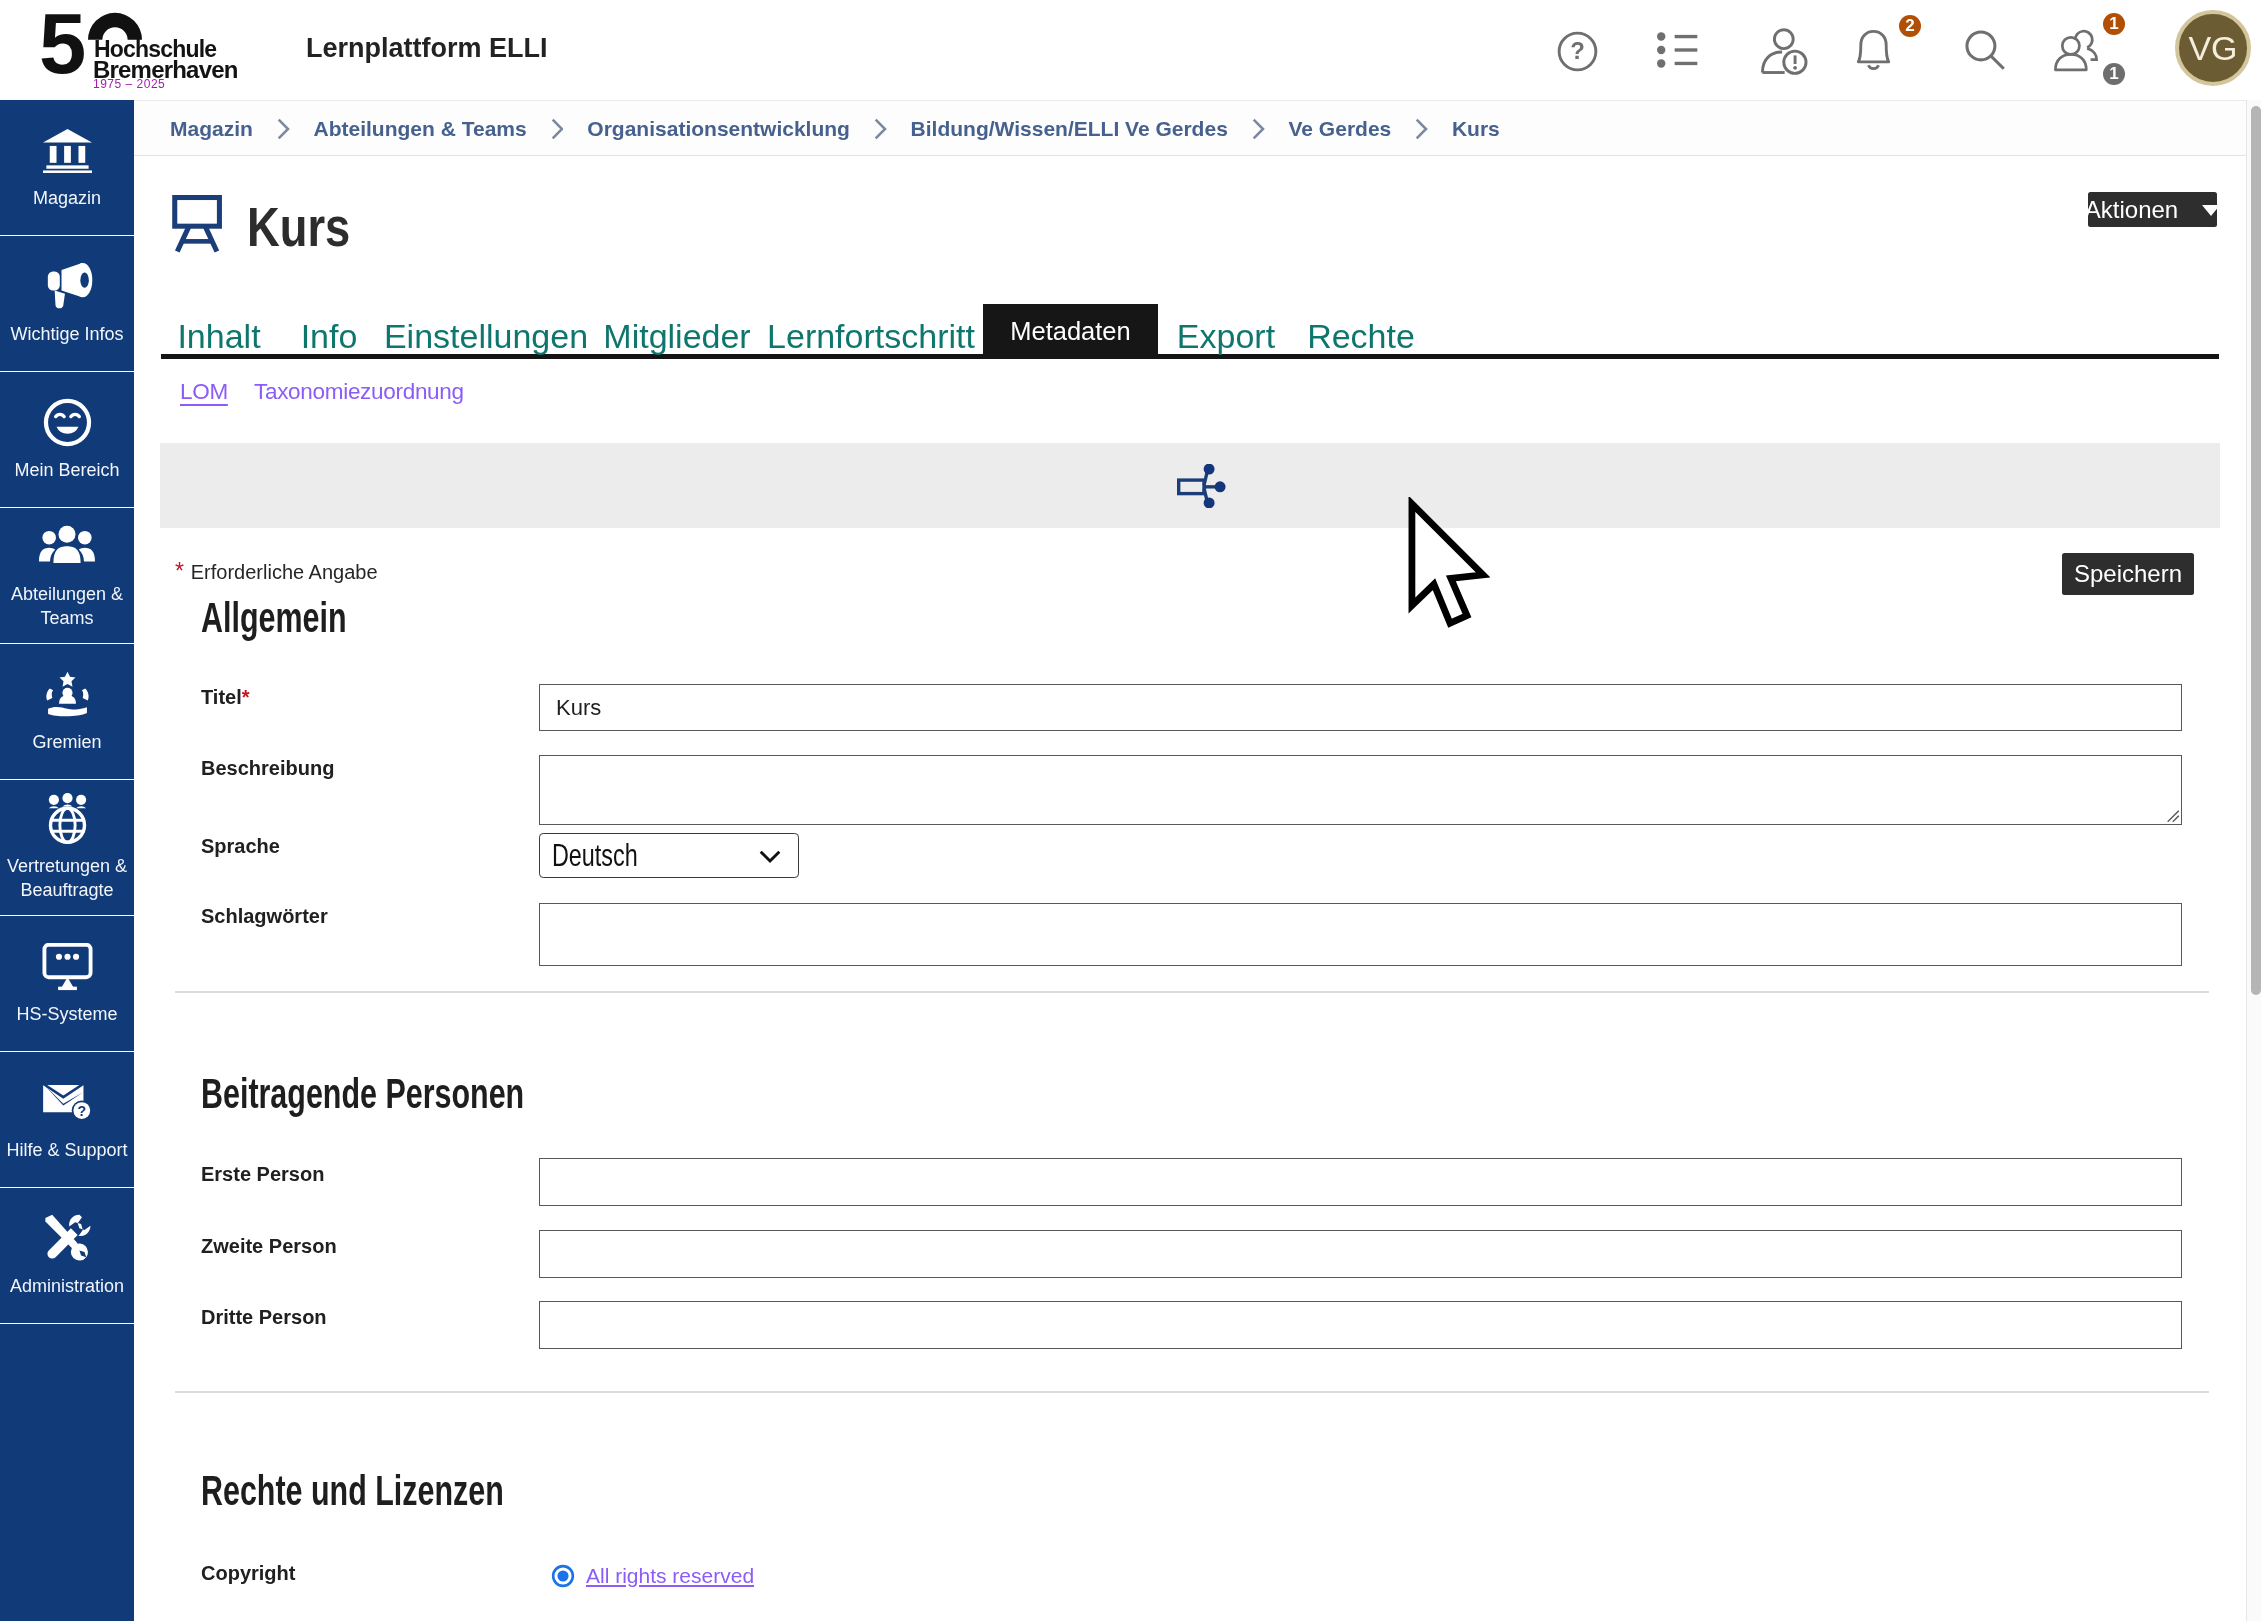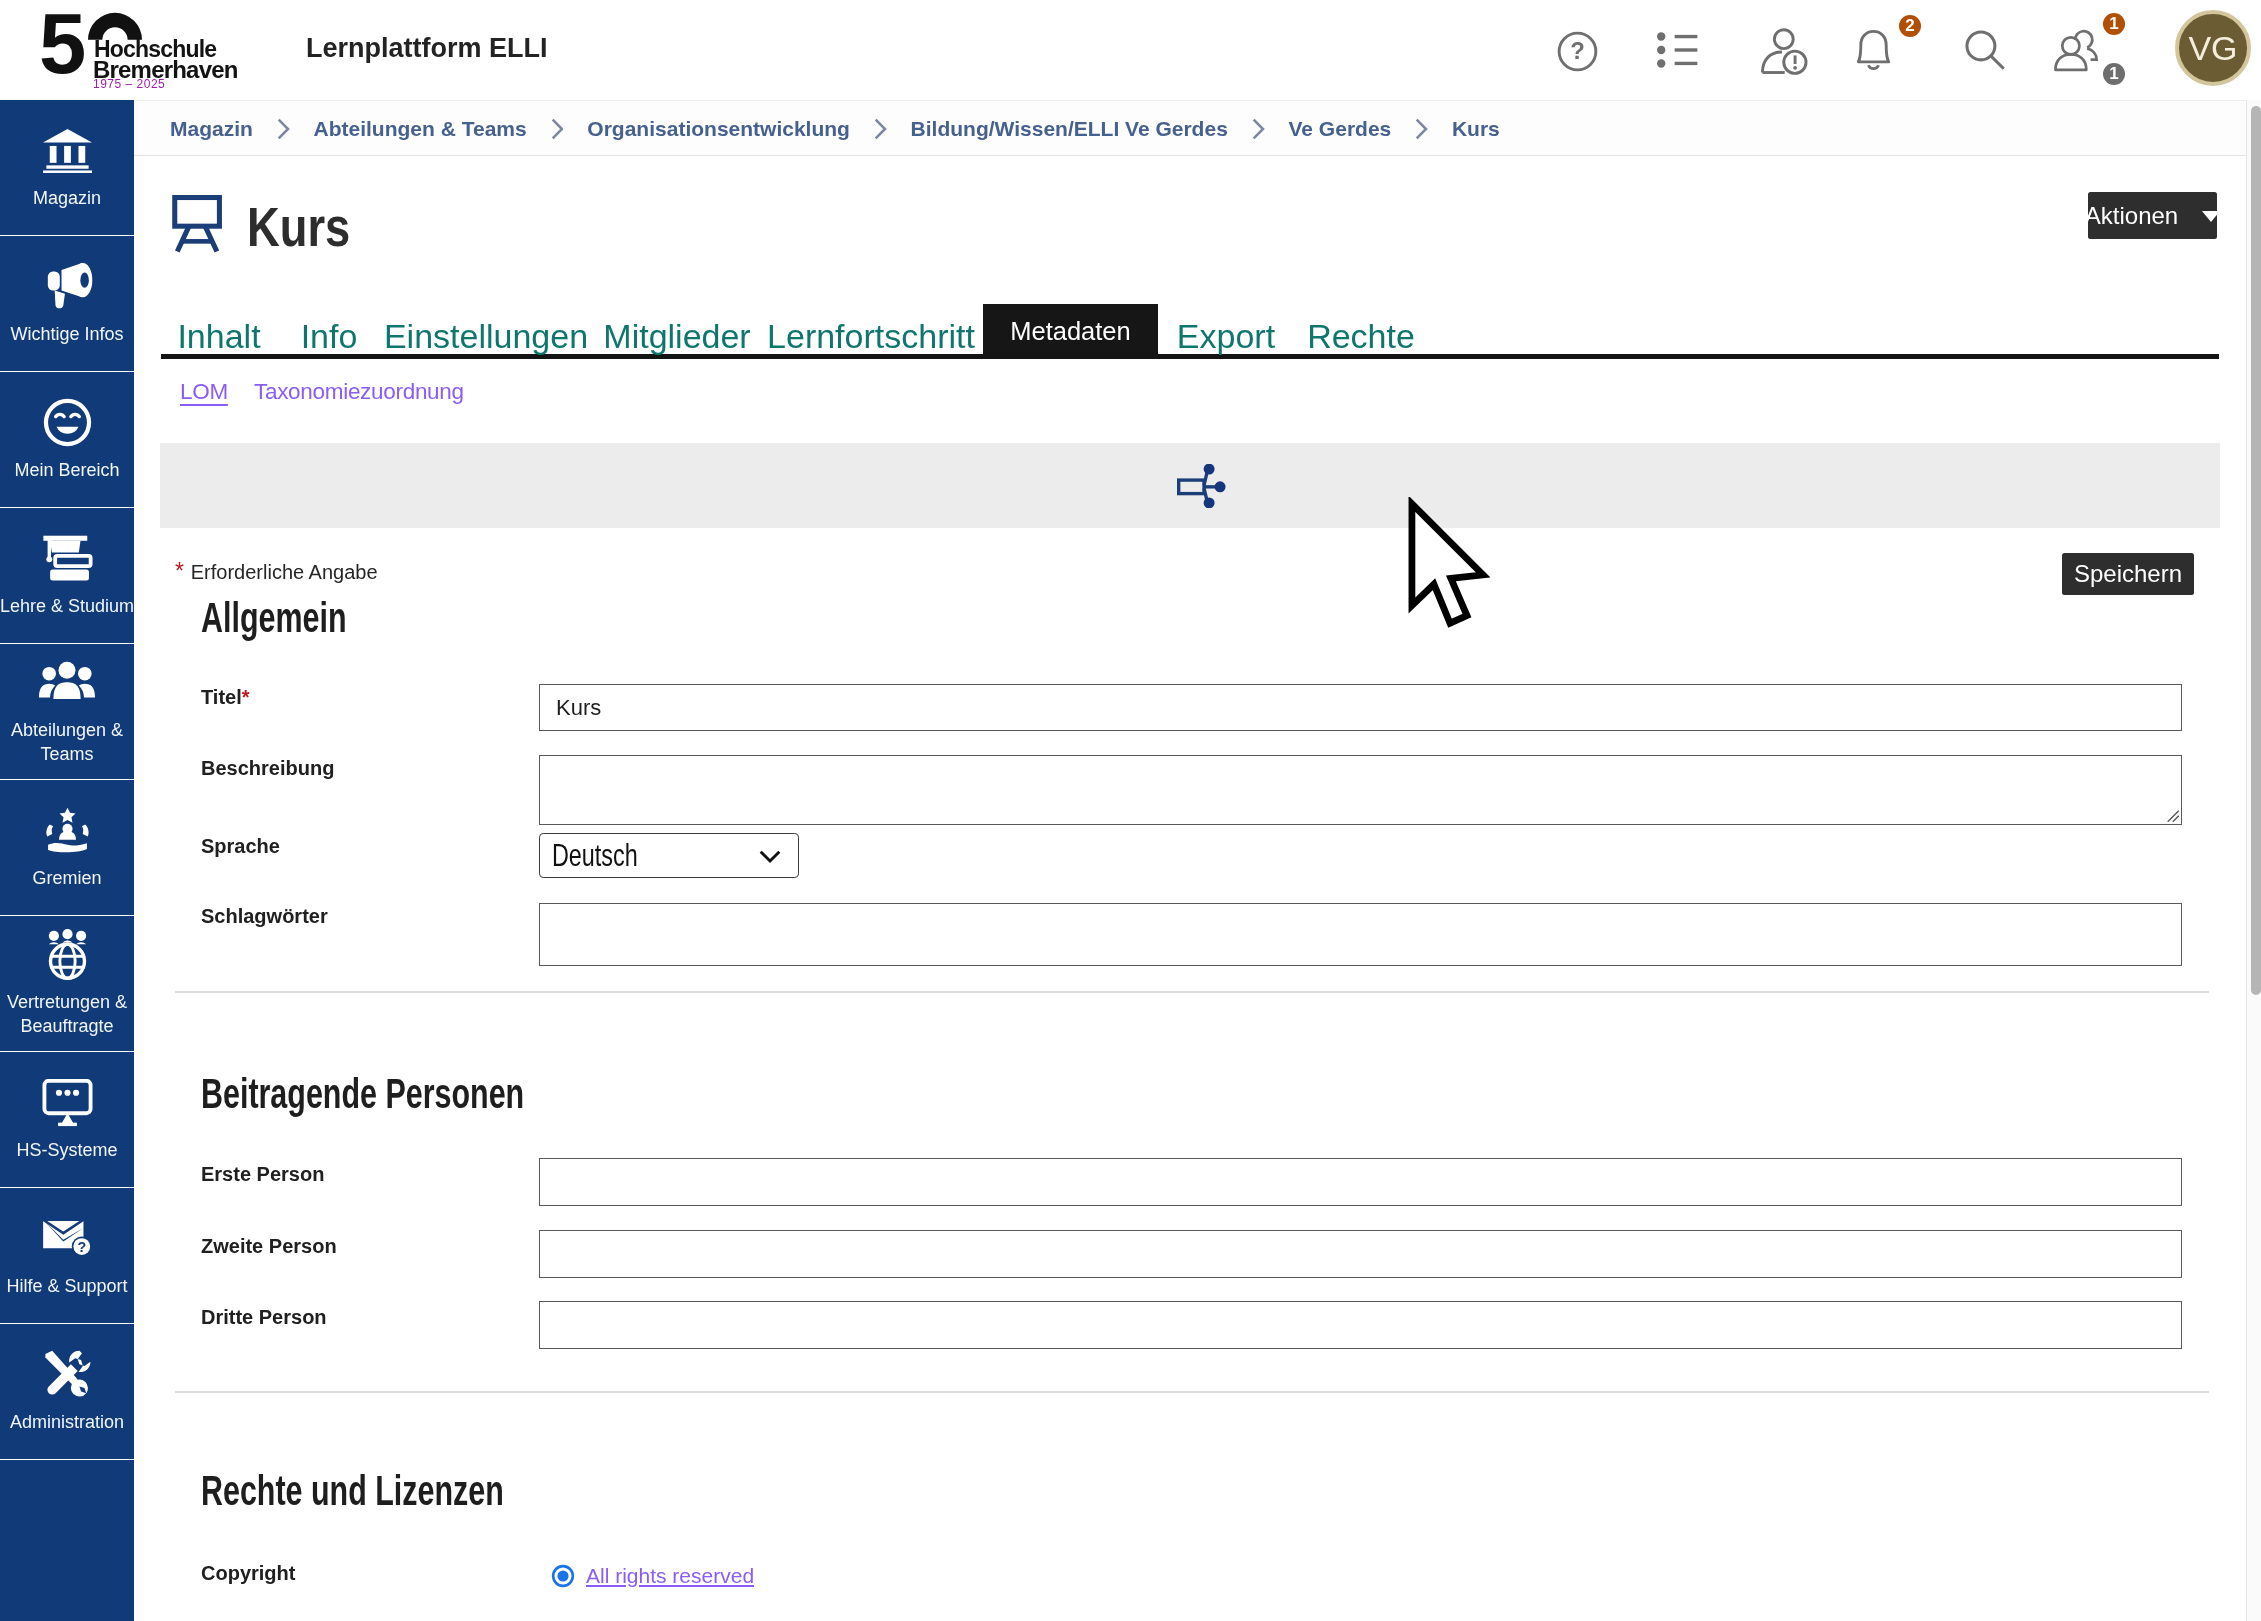--- a/index.html
+++ b/index.html
@@ -24,21 +24,21 @@
   .sbicon { height:53px; display:flex; align-items:center; justify-content:center; }
 
   
   #crumbbar { position:absolute; left:134px; top:100px; width:2112px; height:56px; background:#fdfdfd; border-top:0.8px solid #ececec; border-bottom:0.8px solid #e3e3e3; }
   #crumbs { position:absolute; left:36px; top:0; height:55px; display:flex; align-items:center; font-size:21px; font-weight:700; color:#46618e; white-space:nowrap; }
   #crumbs .sep { margin:0 24px; display:flex; align-items:center; }
 
   
   #kursicon { position:absolute; left:172px; top:195px; }
   #h1 { position:absolute; left:247px; top:194px; font-size:56px; font-weight:700; color:#2d2d2d; transform:scaleX(0.81); transform-origin:left; }
-  #aktionen { position:absolute; left:2088px; top:192px; width:129px; height:47px; background:#2e2e2e; border-radius:2.5px; color:#fff; font-size:24px; display:flex; align-items:center; justify-content:center; gap:24px; }
+  #aktionen { position:absolute; left:2088px; top:192px; width:129px; height:35px; background:#2e2e2e; border-radius:2.5px; color:#fff; font-size:24px; display:flex; align-items:center; justify-content:center; gap:24px; }
   #aktionen .caret { width:0; height:0; border-left:9.3px solid transparent; border-right:9.3px solid transparent; border-top:11px solid #fff; margin-top:2.5px; }
 
   
   #tabline { position:absolute; left:161px; top:354px; width:2058px; height:5.1px; background:#141414; }
   .tab { position:absolute; top:317px; transform:translateX(-50%); font-size:34px; color:#0f766e; white-space:nowrap; }
   #tab-active { position:absolute; left:983px; top:304px; width:175px; height:55px; background:#161616; color:#fff; font-size:25.5px; display:flex; align-items:center; justify-content:center; }
   .subtab { position:absolute; top:379px; font-size:22.5px; color:#8b5cf6; letter-spacing:-0.3px; }
 
   
   #banner { position:absolute; left:160px; top:443px; width:2060px; height:85px; background:#ececec; display:flex; align-items:center; justify-content:center; gap:15.3px; padding-left:22px; }
@@ -153,33 +153,20 @@
       <circle cx="29" cy="29" r="25.5" fill="none" stroke="#fff" stroke-width="5"></circle>
       <path d="M15,22 a6,6 0 0 1 10,0" fill="none" stroke="#fff" stroke-width="4" stroke-linecap="round"></path>
       <path d="M33,22 a6,6 0 0 1 10,0" fill="none" stroke="#fff" stroke-width="4" stroke-linecap="round"></path>
       <path d="M16,34 a14,13 0 0 0 26,0" fill="#fff"></path>
     </svg>
       </div>
     <div class="sblabel">Mein Bereich</div>
   </div>
   <div class="sbitem">
     <div class="sbicon">
-        <svg width="54" height="49" viewBox="0 0 64 58">
-      <rect x="4" y="2" width="52" height="6" fill="#fff"></rect>
-      <path d="M12,8 L48,8 L46,22 L14,22 Z" fill="#fff"></path>
-      <rect x="9" y="4" width="4" height="24" fill="#fff"></rect>
-          <circle cx="11" cy="30" r="3.5" fill="#fff"></circle>
-      <rect x="18" y="26" width="42" height="12" rx="2.5" fill="none" stroke="#fff" stroke-width="4.5"></rect>
-      <rect x="12" y="42" width="46" height="13" rx="3" fill="#fff"></rect>
-    </svg>
-      </div>
-    <div class="sblabel">Lehre &amp; Studium</div>
-  </div>
-  <div class="sbitem">
-    <div class="sbicon">
         <svg width="56" height="46" viewBox="0 0 66 54">
       <circle cx="33" cy="12" r="10" fill="#fff"></circle>
       <path d="M17,46 C17,30 23,26 33,26 C43,26 49,30 49,46 Z" fill="#fff"></path>
       <circle cx="12" cy="16" r="8" fill="#fff"></circle>
       <path d="M0,44 C0,32 5,28 12,28 C15,28 17,29 19,30 C15,34 13,39 13,44 Z" fill="#fff"></path>
       <circle cx="54" cy="16" r="8" fill="#fff"></circle>
       <path d="M66,44 C66,32 61,28 54,28 C51,28 49,29 47,30 C51,34 53,39 53,44 Z" fill="#fff"></path>
     </svg>
       </div>
     <div class="sblabel">Abteilungen &amp;<br>Teams</div>

